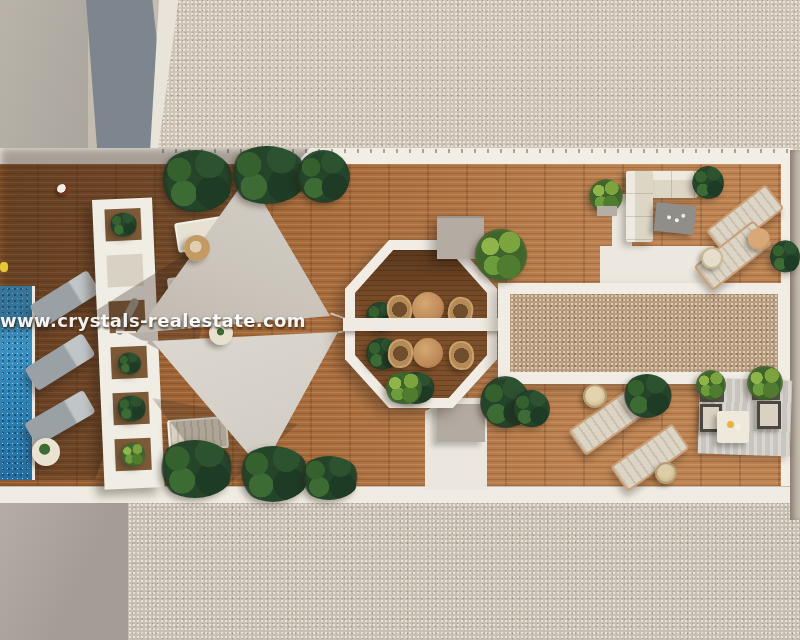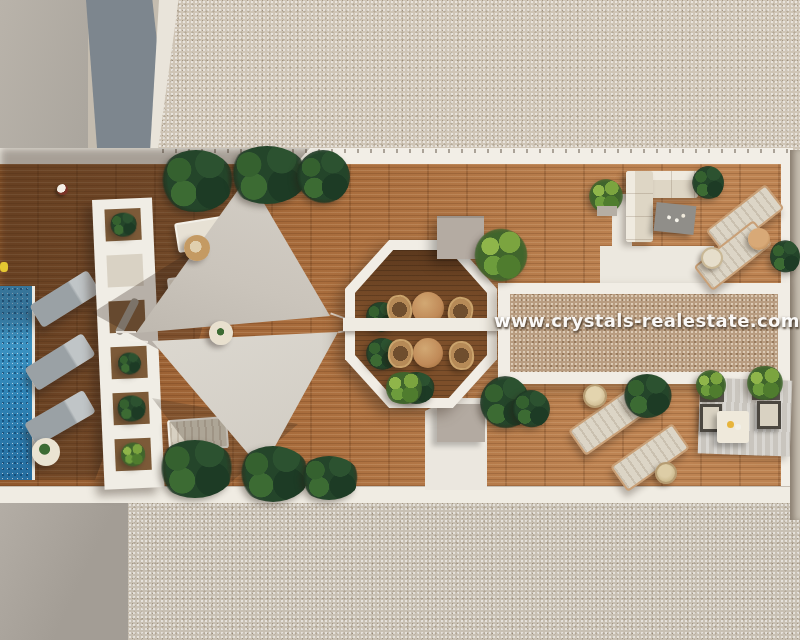--- a/index.html
+++ b/index.html
@@ -54,21 +54,21 @@
   .bl{position:absolute;width:72px;height:27px;border-radius:4px;
     background:var(--lounger_cream,#dcd5c6);border:2px solid #c9a077;
     background-image:repeating-linear-gradient(90deg, rgba(120,100,75,.18) 0 2px, transparent 2px 8px);
     box-shadow:-5px 4px 6px rgba(50,38,26,.3);}
   .chair{position:absolute;width:21px;height:25px;border-radius:45%;
     background:radial-gradient(circle at 50% 50%, #6f4e2e 0 45%, var(--wicker,#b68a57) 46% 100%);
     border:2px solid #caa36c;box-shadow:-3px 3px 4px rgba(40,25,12,.35);}
   .circ{border-radius:50%;}
   .rope{position:absolute;background:#f3efe7;opacity:.85;}
   .oct{clip-path:polygon(29% 0, 71% 0, 100% 29%, 100% 71%, 71% 100%, 29% 100%, 0 71%, 0 29%);}
-  .watermark{position:absolute;left:0;top:310px;width:800px;height:26px;text-align:right;
+  .watermark{position:absolute;left:0;top:310px;width:800px;height:26px;text-align:left;
     font-size:18px;font-weight:600;letter-spacing:.4px;color:var(--watermark_color,#fff);opacity:.92;
     text-shadow:1px 2px 2px rgba(50,35,20,.75), -1px 1px 3px rgba(50,35,20,.5);}
 </style>
 </head>
 <body>
 
 <div class="stage">
 
   <div class="a" style="left:0;top:0;width:88px;height:158px;background:linear-gradient(105deg,#b9b3aa,#aaa59d);"></div>
   <div class="a" style="left:86px;top:0;width:84px;height:158px;background:#7d868e;clip-path:polygon(0 0,79% 0,100% 100%,14% 100%);"></div>

